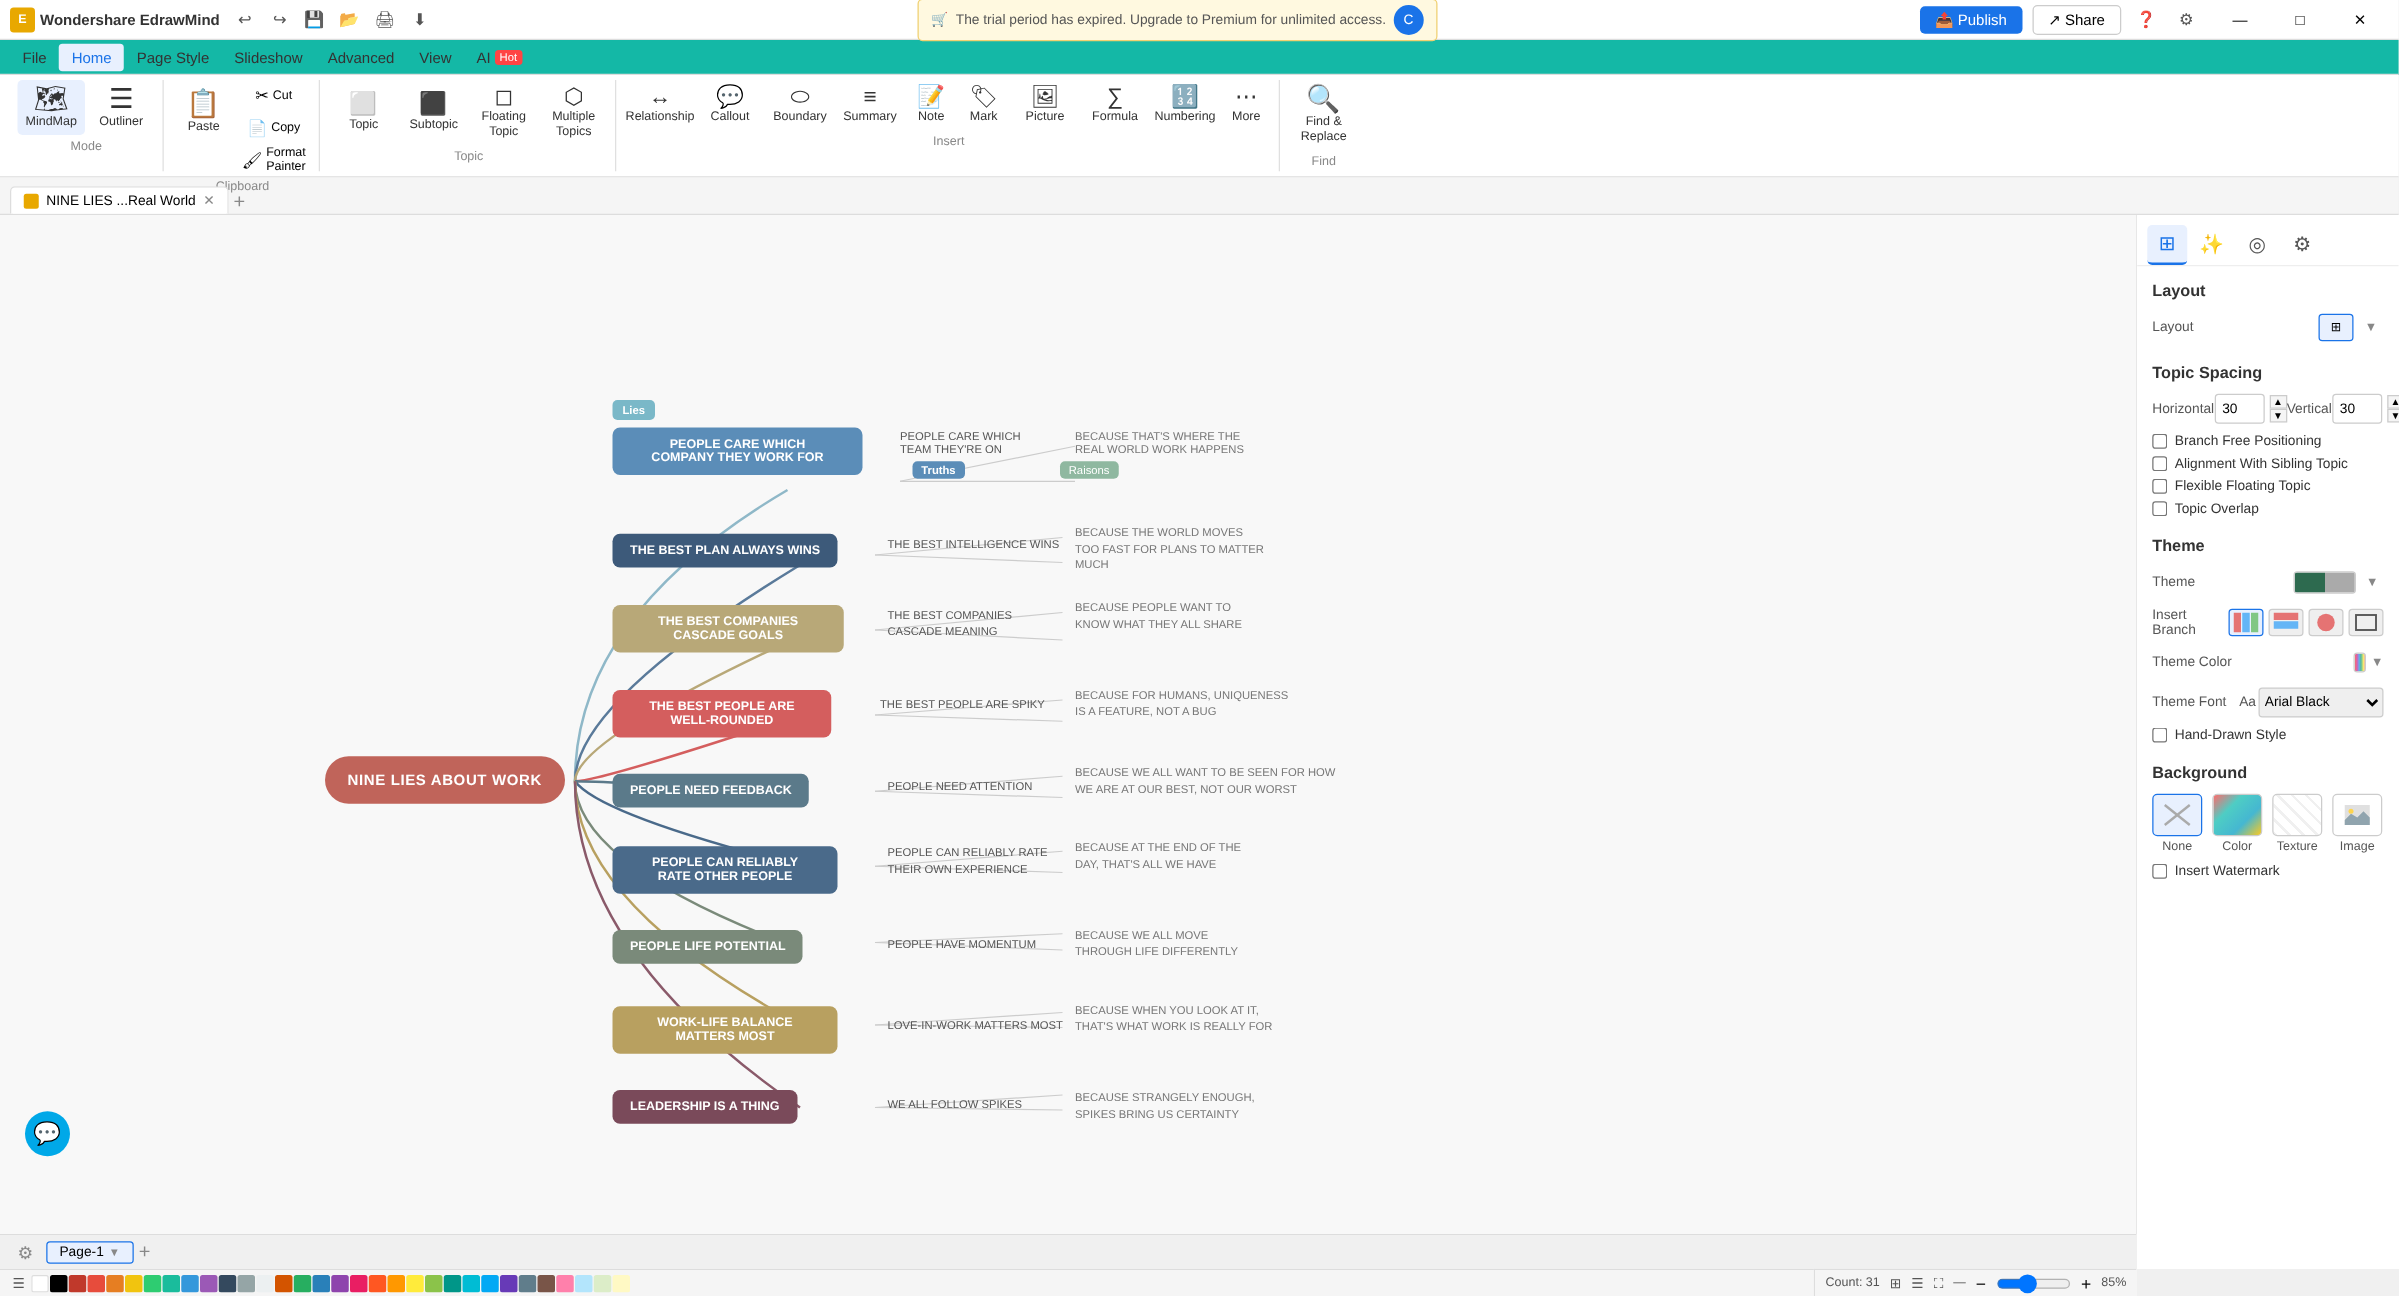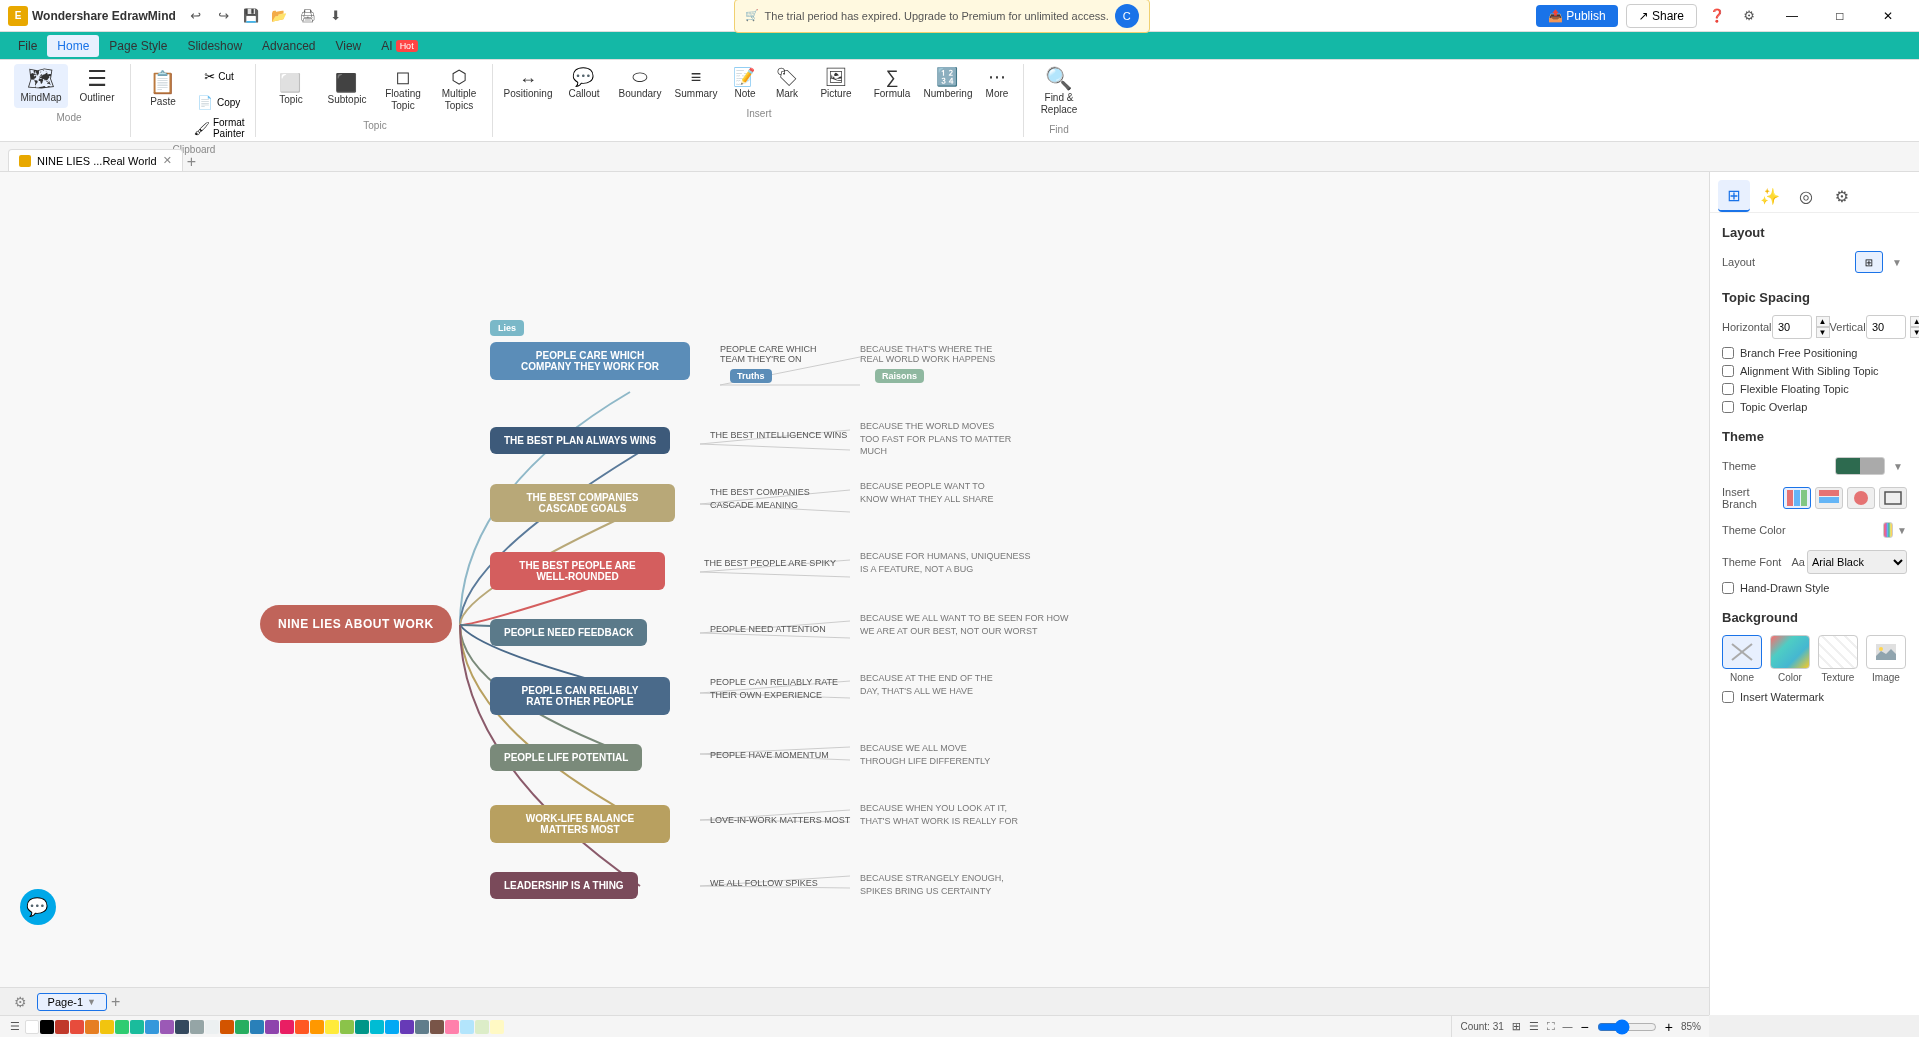--- a/index.html
+++ b/index.html
@@ -318,21 +318,21 @@
       </div>
       <div class="section-label">Topic</div>
     </div>
   </div>
 
   <div class="toolbar-section">
     <div style="display:flex;flex-direction:column;gap:2px;">
       <div style="display:flex;gap:2px;">
         <button class="tool-btn">
           <div class="icon" style="font-size:18px;">↔</div>
-          <div class="label">Positioning</div>
+          <div class="label">Relationship</div>
         </button>
         <button class="tool-btn">
           <div class="icon" style="font-size:18px;">💬</div>
           <div class="label">Callout</div>
         </button>
         <button class="tool-btn">
           <div class="icon" style="font-size:18px;">⬭</div>
           <div class="label">Boundary</div>
         </button>
         <button class="tool-btn">
@@ -440,21 +440,21 @@
 
     <div style="position:absolute;left:490px;top:148px;background:#7ab8c8;color:white;border-radius:4px;padding:3px 8px;font-size:9px;font-weight:bold;z-index:12;">Lies</div>
 
     <div style="position:absolute;left:490px;top:170px;background:#5b8db8;color:white;border-radius:6px;padding:8px 12px;font-size:10px;font-weight:bold;width:200px;z-index:10;text-align:center;">
       <span>PEOPLE CARE WHICH<br>COMPANY THEY WORK FOR</span>
     </div>
     <div style="position:absolute;left:720px;top:172px;font-size:9px;color:#555;white-space:nowrap;z-index:10;">PEOPLE CARE WHICH<br>TEAM THEY'RE ON</div>
     <div style="position:absolute;left:860px;top:172px;font-size:9px;color:#777;white-space:nowrap;z-index:10;">BECAUSE THAT'S WHERE THE<br>REAL WORLD WORK HAPPENS</div>
 
     <div style="position:absolute;left:730px;top:197px;background:#5b8db8;color:white;border-radius:4px;padding:2px 7px;font-size:9px;font-weight:bold;z-index:12;">Truths</div>
-    <div style="position:absolute;left:875px;top:197px;background:#8fb8a0;color:white;border-radius:4px;padding:2px 7px;font-size:9px;font-weight:bold;z-index:12;">Raisons</div>
+    <div style="position:absolute;left:848px;top:197px;background:#8fb8a0;color:white;border-radius:4px;padding:2px 7px;font-size:9px;font-weight:normal;z-index:12;">Raisons</div>
 
     <div style="position:absolute;left:490px;top:255px;background:#3d5a7a;color:white;border-radius:6px;padding:8px 14px;font-size:10px;font-weight:bold;white-space:nowrap;z-index:10;">
       <span>THE BEST PLAN ALWAYS WINS</span>
     </div>
     <div style="position:absolute;left:710px;top:258px;font-size:9px;color:#555;white-space:nowrap;z-index:10;">THE BEST INTELLIGENCE WINS</div>
     <div style="position:absolute;left:860px;top:248px;font-size:9px;color:#777;white-space:nowrap;z-index:10;line-height:1.4;">BECAUSE THE WORLD MOVES<br>TOO FAST FOR PLANS TO MATTER<br>MUCH</div>
 
     <div style="position:absolute;left:490px;top:312px;background:#b8a878;color:white;border-radius:6px;padding:8px 12px;font-size:10px;font-weight:bold;width:185px;z-index:10;text-align:center;">
       <span>THE BEST COMPANIES<br>CASCADE GOALS</span>
     </div>

